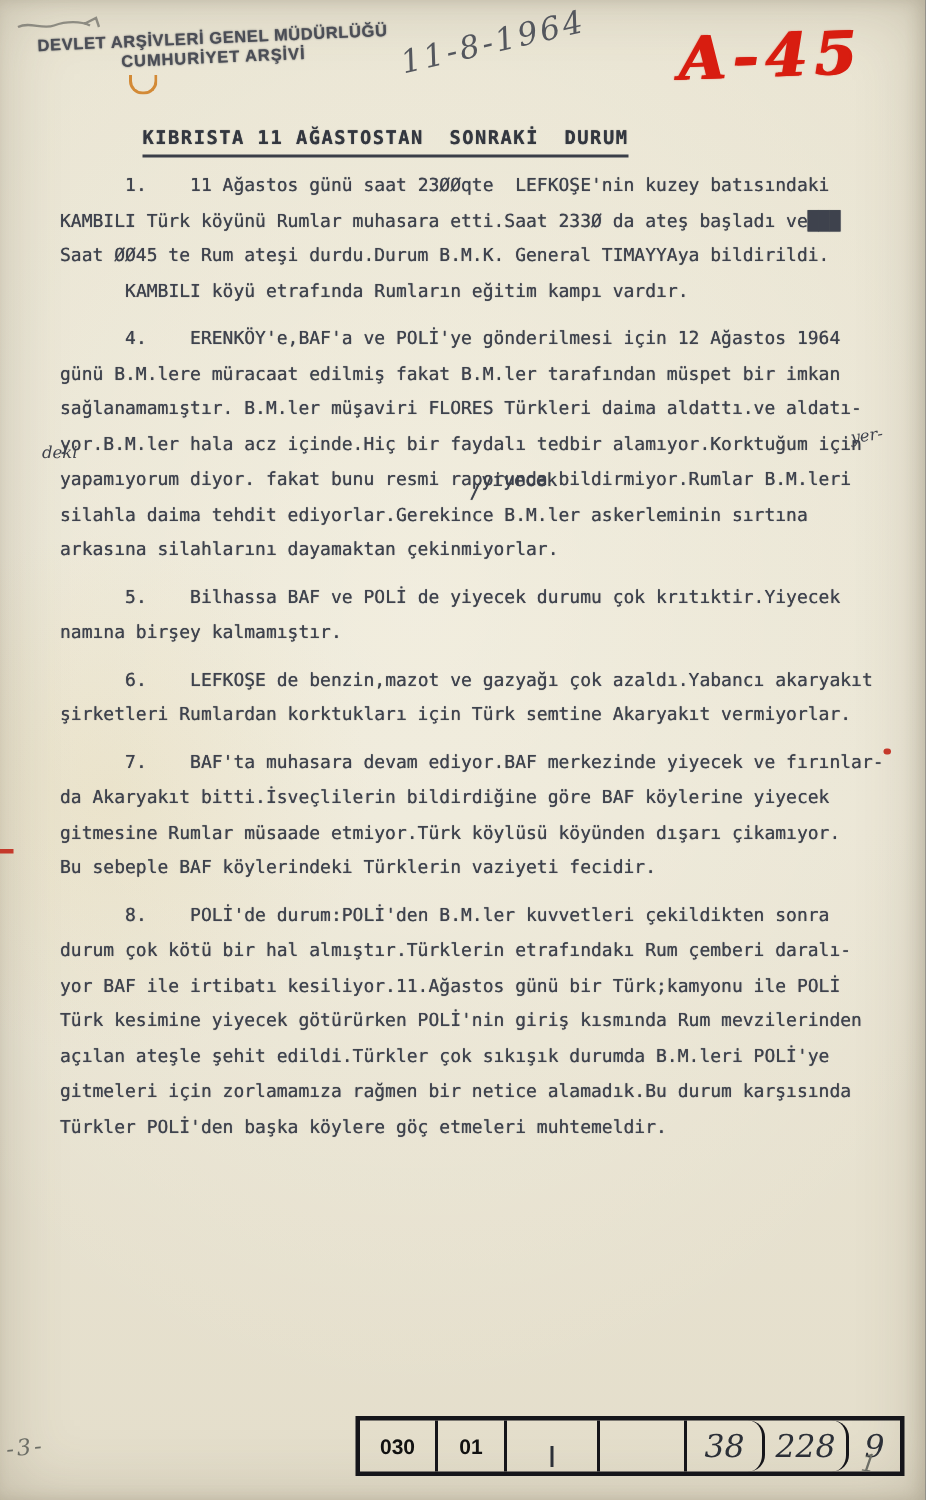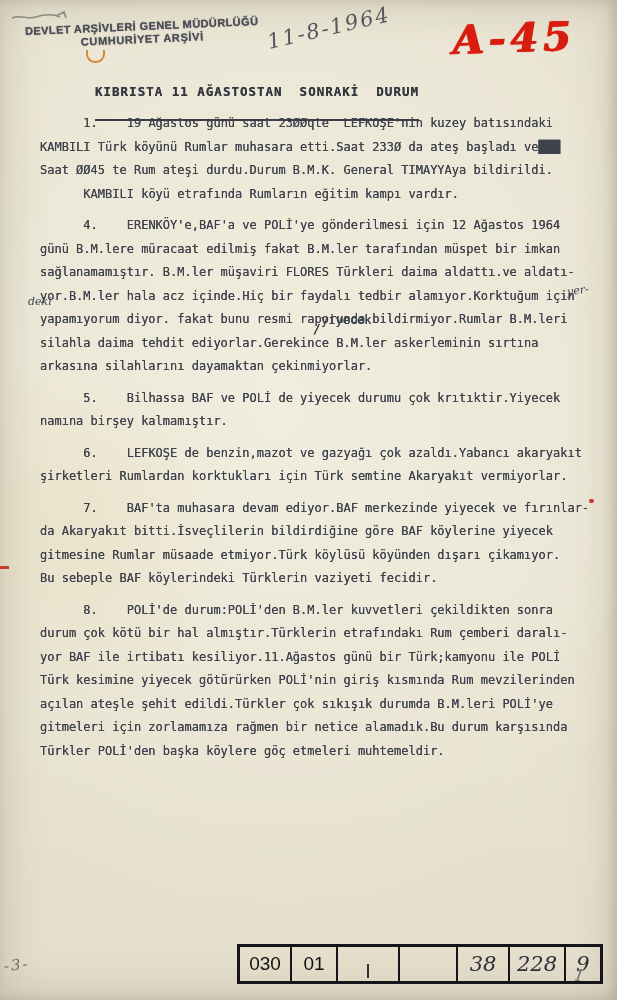--- a/index.html
+++ b/index.html
@@ -15,21 +15,21 @@
   .type{
     color:#3e424d;
     font-size:12px; line-height:23.5px;
     white-space:pre-wrap;
     text-shadow:0 0 0.5px rgba(45,50,62,.85);
   }
   .para{margin:0 0 8px 0;}
   #title{
     position:absolute; left:95px; top:84px;
     font-size:12.5px; font-weight:bold; letter-spacing:1px;
-    color:#33373f; border-bottom:2px solid #3a3e48; padding-bottom:20px;
+    color:#33373f; border-bottom:2px solid #3a3e48; padding-bottom:4px;
     text-shadow:0 0 0.6px rgba(40,44,55,.9);
     white-space:pre;
   }
   #body-text{position:absolute; left:40px; top:112px; width:560px;}
   #stamp{
     position:absolute; left:22px; top:20px; width:240px;
     transform:rotate(-2.5deg);
     color:#4b4e56; text-align:center;
     font-family:"Liberation Sans", sans-serif; font-weight:bold;
     text-shadow:0 0 1.1px rgba(70,72,80,.9);
@@ -57,22 +57,22 @@
   #footer-box{
     position:absolute; left:237px; top:944px; height:34px;
     display:flex; align-items:stretch;
     border:3px solid #15151a;
   }
   #footer-box .cell{
     border-right:2.5px solid #15151a;
     display:flex; align-items:center; justify-content:center;
   }
   #footer-box .cell:last-child{border-right:none;}
-  .cell.printed{font-family:"Liberation Sans", sans-serif; font-weight:normal; font-size:19px; color:#111;}
-  .cell.handnum{font-size:21px; color:#2c3038; font-family:"DejaVu Serif", cursive; font-style:italic;}
+  .cell.printed{font-family:"Liberation Sans", sans-serif; font-weight:bold; font-size:14px; color:#111;}
+  .cell.handnum{font-size:21px; color:#2c3038; font-family:"DejaVu Serif", cursive; font-style:italic;border-radius:11px;}
   .cell .tick{width:2px; height:14px; background:#2c3038; align-self:flex-end; margin-bottom:3px;}
   #page-num-left{position:absolute; left:4px; top:956px; font-size:15px; color:#6c6e66; transform:rotate(-6deg); letter-spacing:2px;}
   #page-num-right{position:absolute; left:574px; top:966px; font-size:16px; color:#6c6e66; transform:rotate(8deg);}
   #orange-mark{
     position:absolute; left:86px; top:50px; width:15px; height:11px;
     border:2px solid #cf7a1b; border-top:none;
     border-radius:0 0 9px 9px; opacity:.85;
   }
   #pencil-squiggle{position:absolute; left:10px; top:8px;}
   .red-dash{position:absolute; background:#c5392b;}
@@ -95,21 +95,21 @@
 
   <div id="orange-mark"></div>
 
   <div id="hand-date" class="hand">11-8-1964</div>
 
   <div id="doc-code">A-45</div>
 
   <div id="title">KIBRISTA 11 AĞASTOSTAN  SONRAKİ  DURUM</div>
 
   <div id="body-text">
-    <div class="type para">      1.    19 Ağastos günü saat 23ØØqte  LEFKOŞE'nin kuzey batısındaki
+    <div class="type para">      1.    11 Ağastos günü saat 23ØØqte  LEFKOŞE'nin kuzey batısındaki
 KAMBILI Türk köyünü Rumlar muhasara etti.Saat 233Ø da ateş başladı ve███
 Saat ØØ45 te Rum ateşi durdu.Durum B.M.K. General TIMAYYAya bildirildi.
       KAMBILI köyü etrafında Rumların eğitim kampı vardır.</div>
     <div class="type para">      4.    ERENKÖY'e,BAF'a ve POLİ'ye gönderilmesi için 12 Ağastos 1964
 günü B.M.lere müracaat edilmiş fakat B.M.ler tarafından müspet bir imkan
 sağlanamamıştır. B.M.ler müşaviri FLORES Türkleri daima aldattı.ve aldatı-
 yor.B.M.ler hala acz içinde.Hiç bir faydalı tedbir alamıyor.Korktuğum için
 yapamıyorum diyor. fakat bunu resmi raporunda bildirmiyor.Rumlar B.M.leri
 silahla daima tehdit ediyorlar.Gerekince B.M.ler askerleminin sırtına
 arkasına silahlarını dayamaktan çekinmiyorlar.</div>

